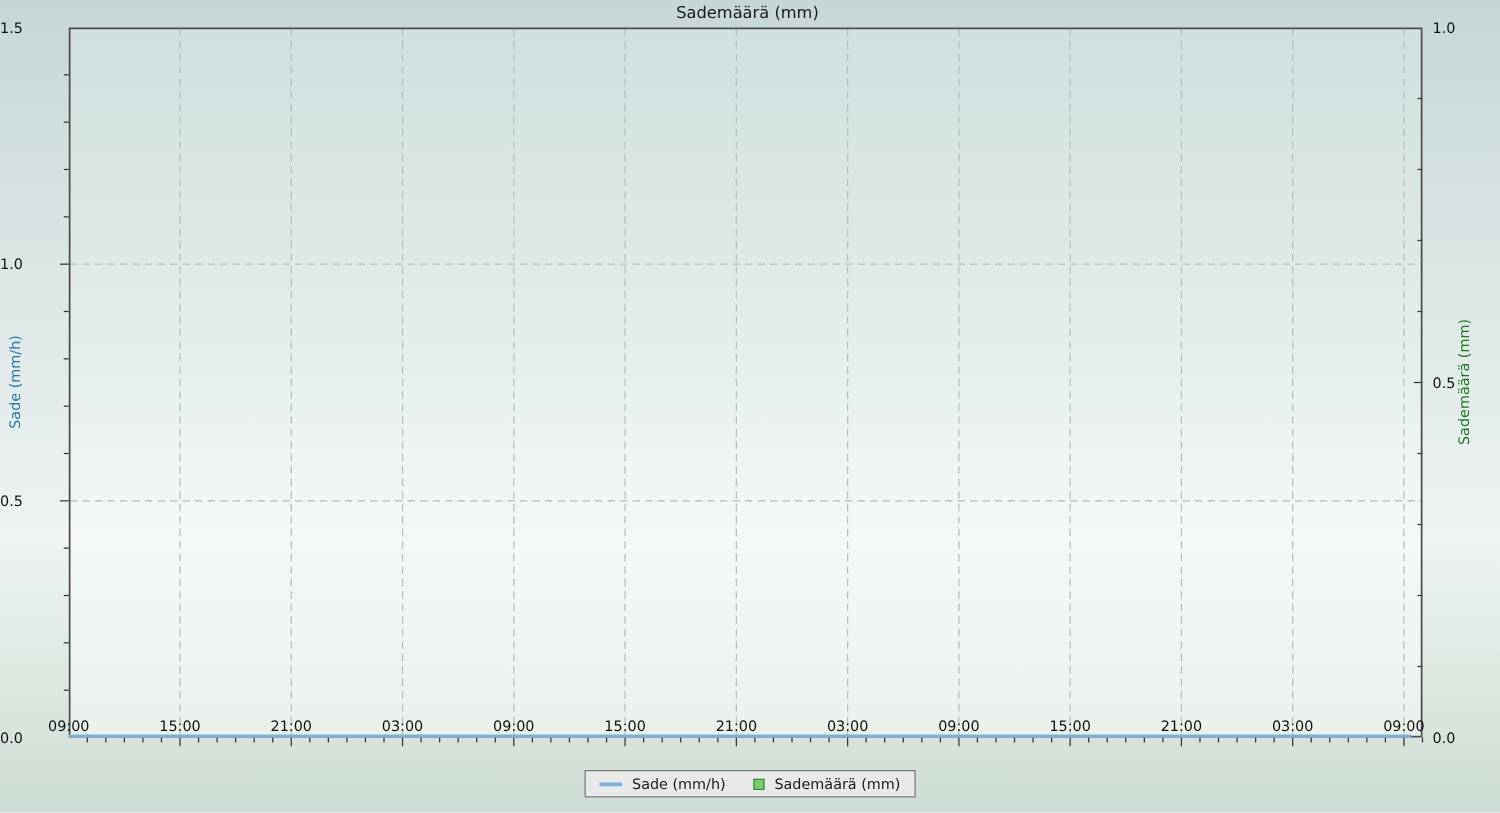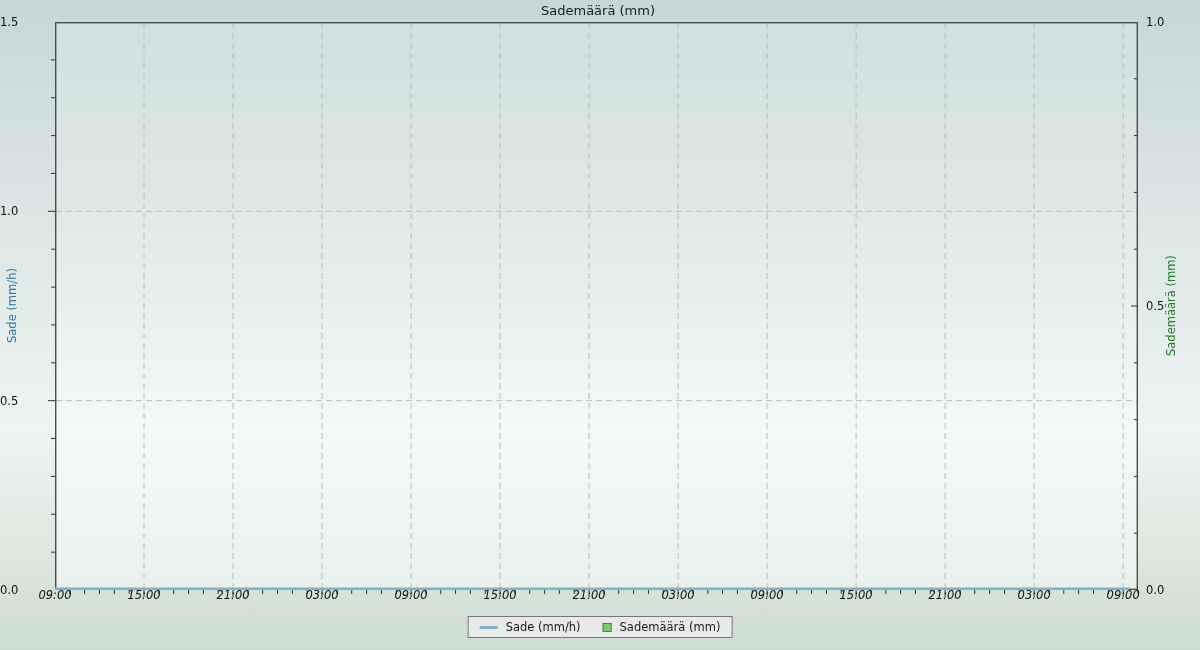--- a/index.html
+++ b/index.html
@@ -30,21 +30,21 @@
     writing-mode: vertical-rl; transform: rotate(180deg);
     display: flex; align-items: center; justify-content: center;
     font-size: 11.5px; white-space: nowrap;
   }
   #ylabel-left  { left: 5px; }
   #ylabel-right { left: 1164px; }
   .tick-label {
     position: absolute; font-size: 11.5px; color: #111;
     line-height: 14px; white-space: nowrap;
   }
-  .xtick { top: 588px; transform: translateX(-50%); font-style: italic; }
+  .xtick { top: 574px; transform: translateX(-50%); }
   .ytick-left  { left: 0; width: 48px; text-align: left; }
   .ytick-right { left: 1146px; text-align: left; }
   #legend {
     position: absolute; left: 50%; top: 616px; transform: translateX(-50%);
     display: flex; align-items: center; gap: 22px;
     padding: 3px 11px; font-size: 11.5px; color: #1a1a1a;
     border: 1px solid #787878; background: #e9e9e9;
   }
   .legend-item { display: flex; align-items: center; }
   .legend-marker-line {

